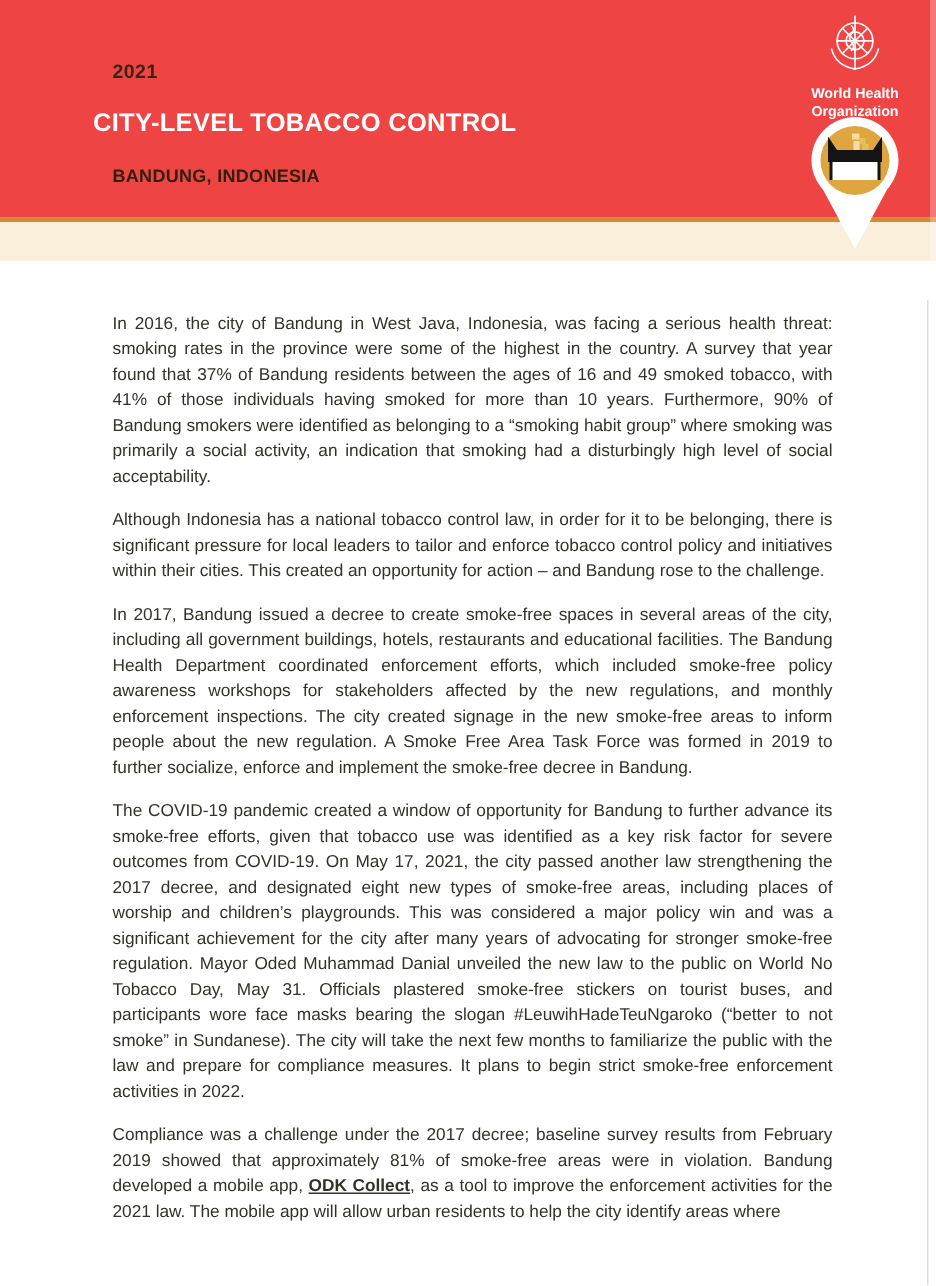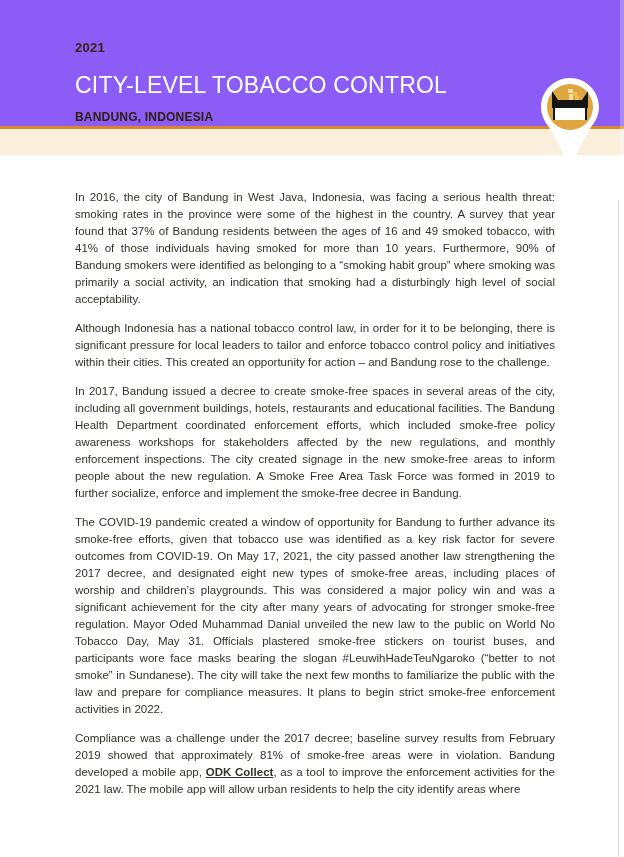--- a/index.html
+++ b/index.html
@@ -6,36 +6,36 @@
   .page {
     position:relative;
     width:624px; height:857px;
     background:#ffffff;
     font-family:"Liberation Sans", sans-serif;
     overflow:hidden;
   }
   
   .header {
     position:relative;
-    width:624px; height:126px;
-    background:#8b5cf6;
+    width:624px; height:145px;
+    background:#ef4444;
   }
   .header-rule { width:624px; height:3px; background:#D9872F; }
   .cream-band  { width:624px; height:26px; background:#FAEFDB; }
   .header-edge {
     position:absolute; right:0; top:0; width:4px; height:174px;
     background:rgba(255,255,255,0.28);
   }
   .year {
     position:absolute; left:75px; top:40px;
     font-size:13px; font-weight:bold; color:#3A2413; letter-spacing:0.3px;
   }
   .title {
-    position:absolute; left:75px; top:72px;
-    font-size:23px; font-weight:normal; color:#ffffff; letter-spacing:0.2px;
+    position:absolute; left:62px; top:72px;
+    font-size:17px; font-weight:bold; color:#ffffff; letter-spacing:0.2px;
     white-space:nowrap;
   }
   .subtitle {
     position:absolute; left:75px; top:110px;
     font-size:12px; font-weight:bold; color:#31200E; letter-spacing:0.2px;
     white-space:nowrap;
   }
   .who {
     position:absolute; top:8px; left:526px; width:88px;
     text-align:center; color:#ffffff;
@@ -62,20 +62,39 @@
 </head>
 <body>
 
 <div class="page">
 
   <div class="header">
     <div class="year">2021</div>
     <div class="title">CITY-LEVEL TOBACCO CONTROL</div>
     <div class="subtitle">BANDUNG, INDONESIA</div>
 
+    <div class="who">
+      <span>
+        <svg viewBox="0 0 48 48" width="44" height="44" aria-hidden="true">
+          <g stroke="#ffffff" fill="none" stroke-width="1.2" stroke-linecap="round">
+            <circle cx="24" cy="21" r="13"></circle>
+            <circle cx="24" cy="21" r="6.5"></circle>
+            <line x1="11" y1="21" x2="37" y2="21"></line>
+            <line x1="15" y1="12" x2="33" y2="30"></line>
+            <line x1="33" y1="12" x2="15" y2="30"></line>
+            <line x1="24" y1="3" x2="24" y2="41"></line>
+            <path d="M21.5 10 q3 3 0 6 q-3 3 0 6 q3 3 0 6"></path>
+            <path d="M7 27 q3 12 17 14.5"></path>
+            <path d="M41 27 q-3 12 -17 14.5"></path>
+          </g>
+        </svg>
+      </span>
+      <div class="who-text">World Health</div>
+      <div class="who-text">Organization</div>
+    </div>
 
     <div class="pin">
       <svg viewBox="0 0 64 92" width="64" height="92" aria-hidden="true">
         <path d="M32 2 C16 2 3 15 3 31 c0 7.5 3 14 8 20 L32 90 L53 51 c5-6 8-12.5 8-20 C61 15 48 2 32 2 Z" fill="#ffffff"></path>
         <circle cx="32" cy="31" r="23" fill="#DFA640"></circle>
         <g>
           <rect x="30" y="13" width="5" height="4" fill="#F2DFA0"></rect>
           <rect x="35" y="16" width="4" height="4" fill="#E9BE55"></rect>
           <rect x="31" y="18" width="4" height="6" fill="#F2DFA0"></rect>
           <rect x="37" y="20" width="4" height="4" fill="#E9BE55"></rect>

